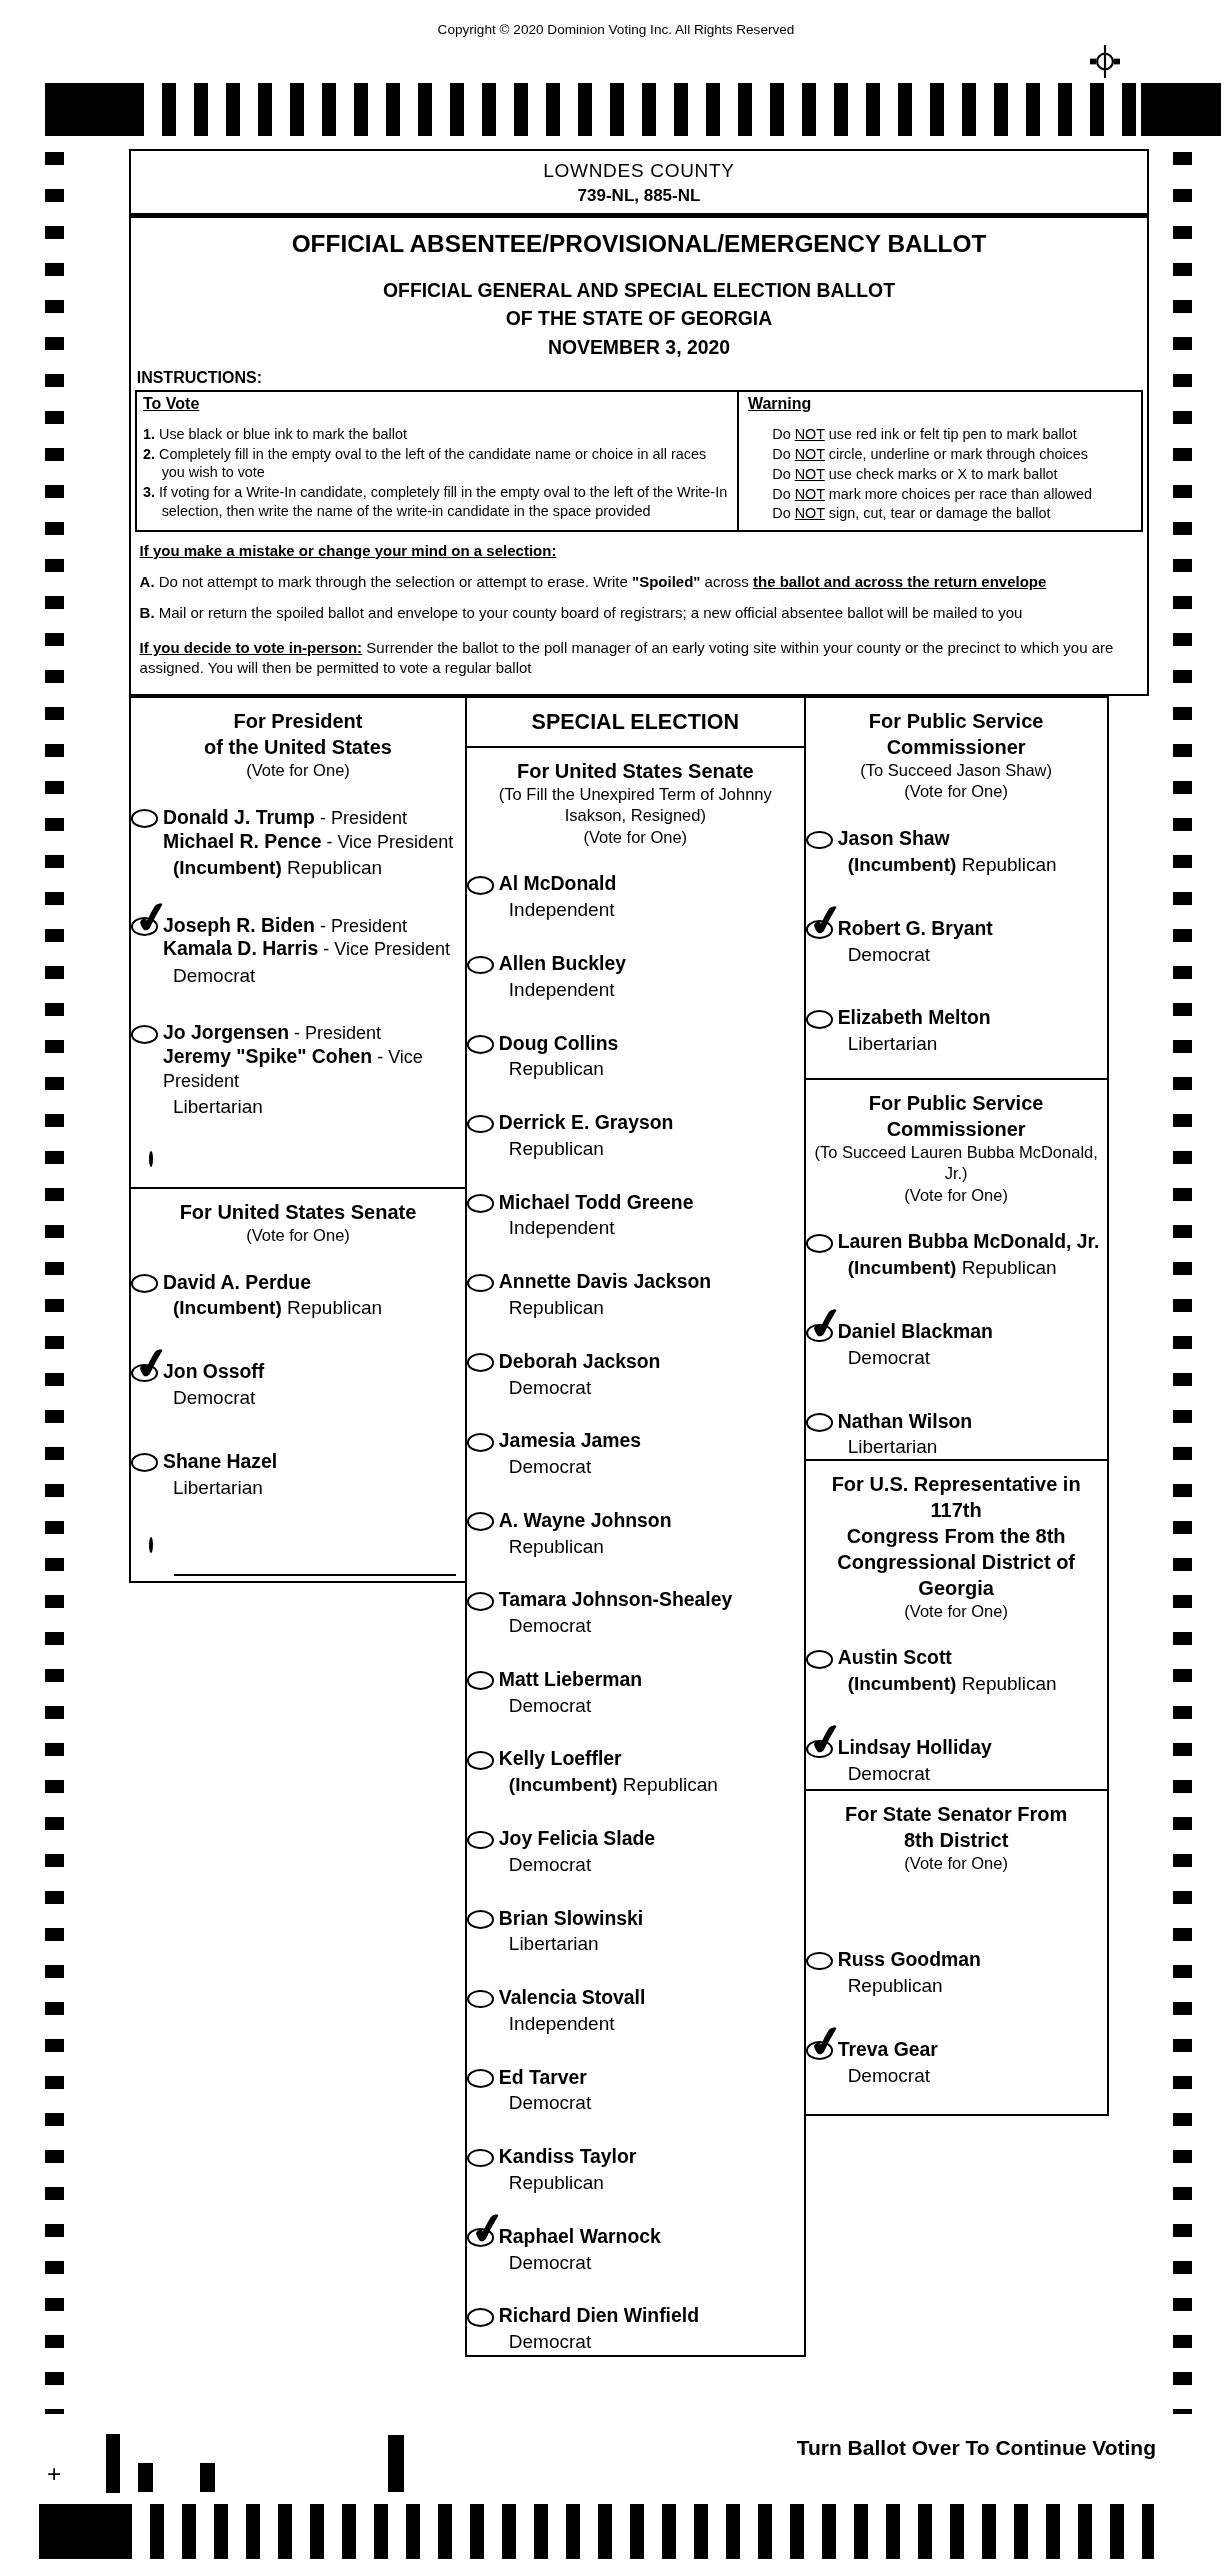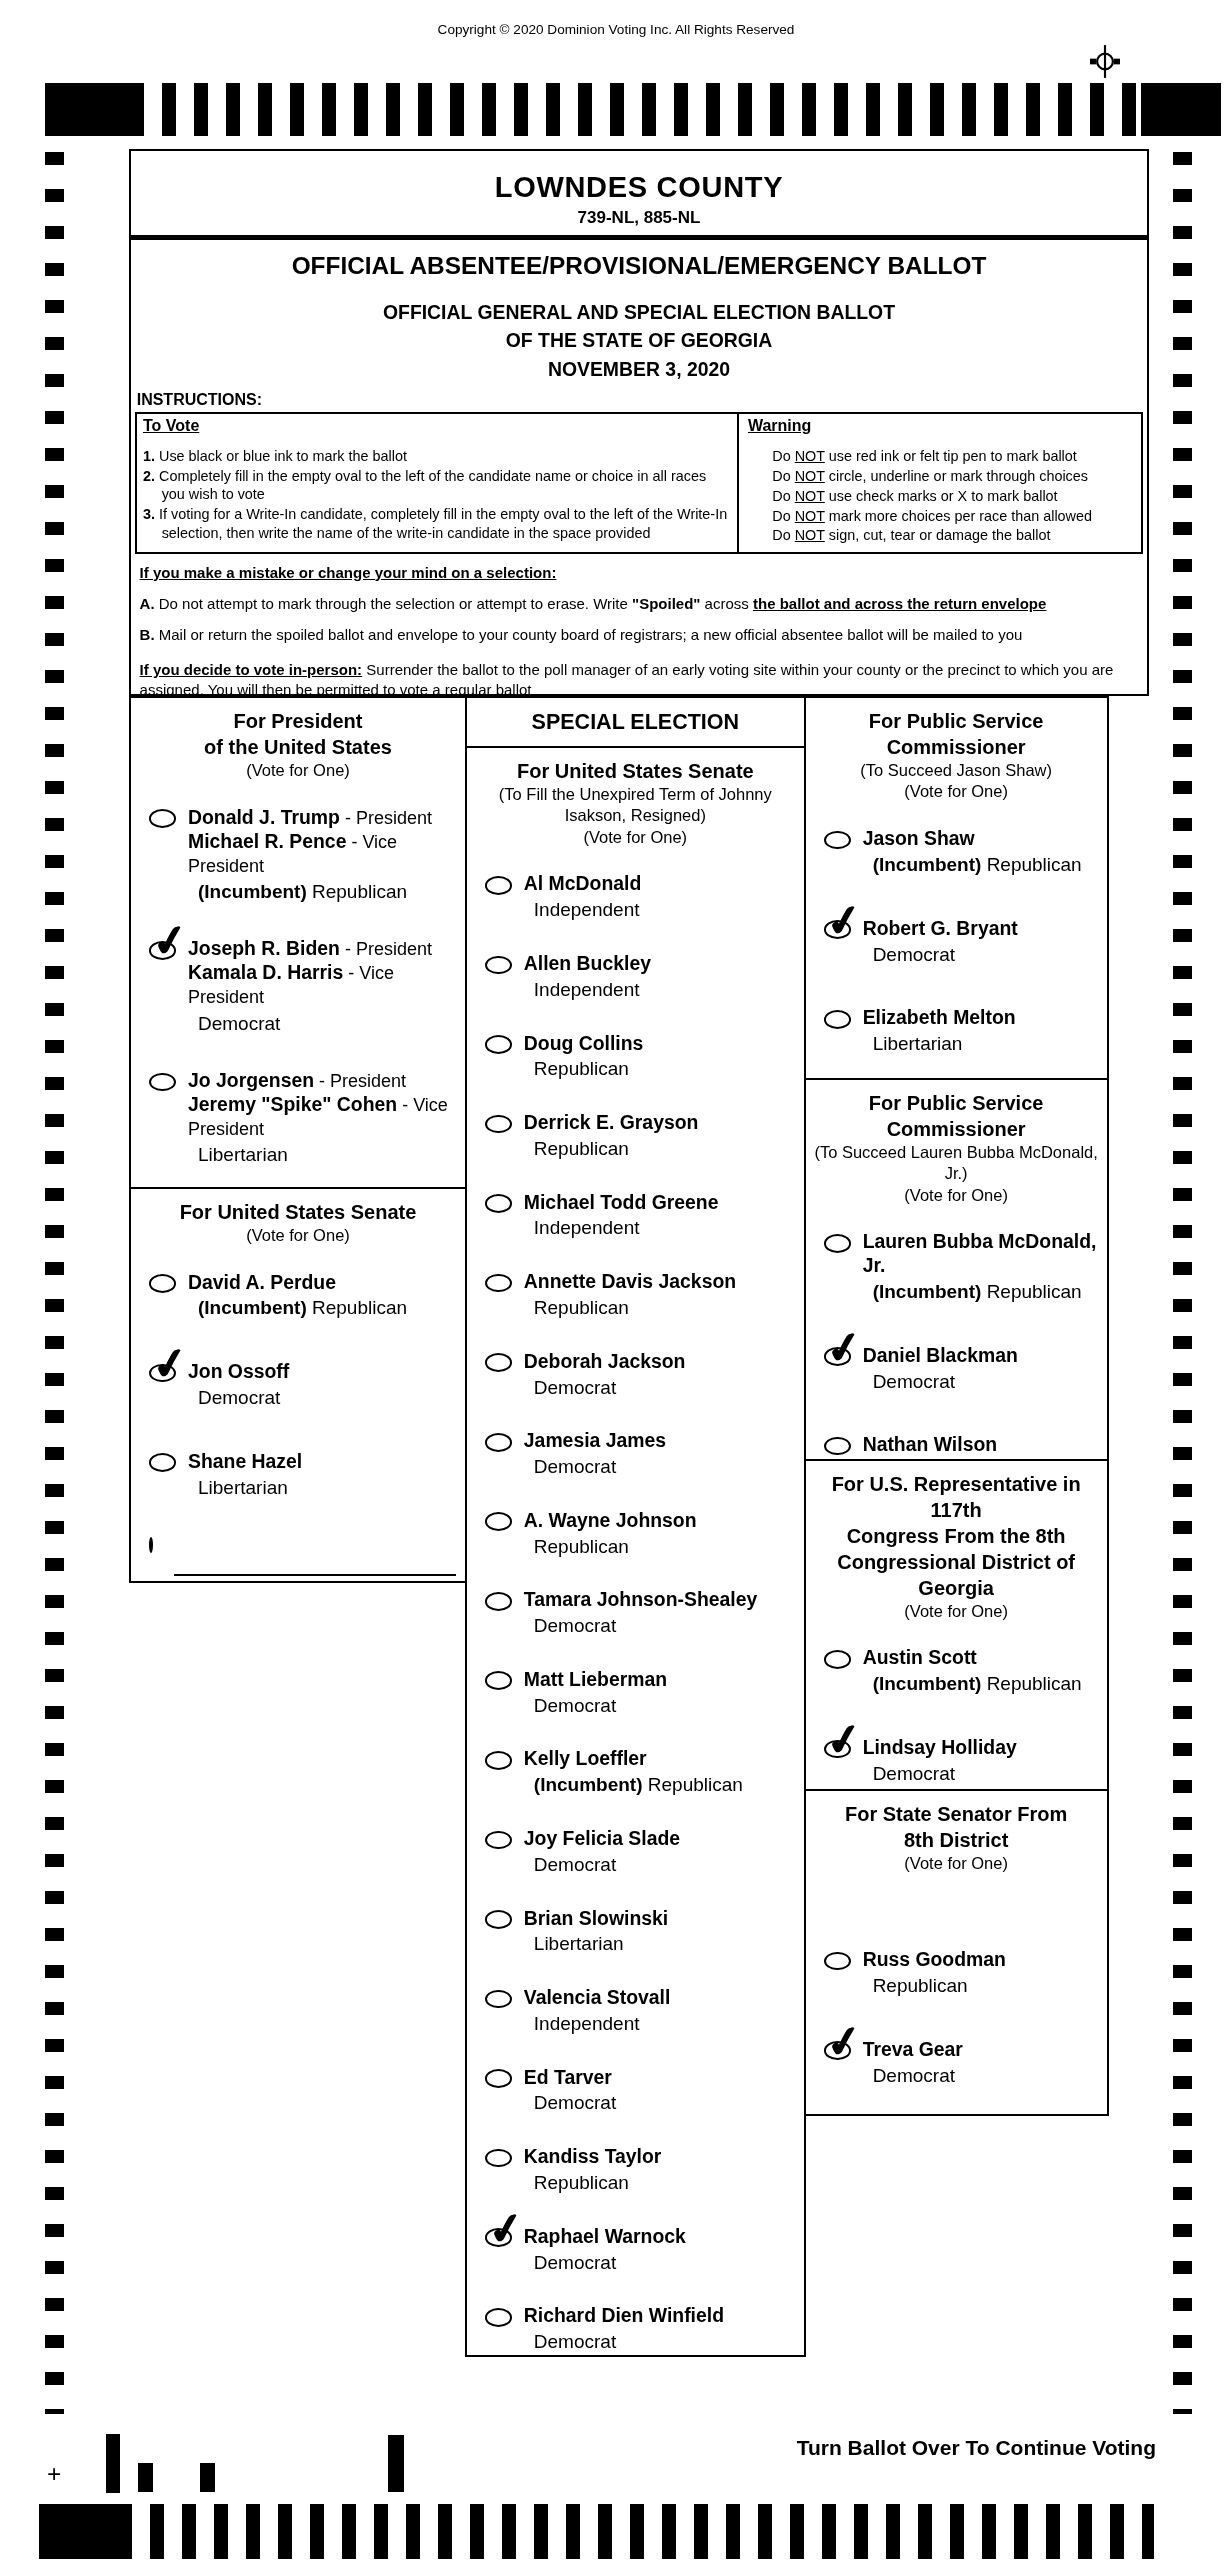--- a/index.html
+++ b/index.html
@@ -20,21 +20,21 @@
   .strip .bars { flex:1; background:repeating-linear-gradient(90deg,#000 0 14.4px,transparent 14.4px 32px); }
   .strip-bottom .blockL { width:79px; }
   .tmarks { position:absolute; top:152px; width:18.7px; height:2262px;
             background:repeating-linear-gradient(180deg,#000 0 13px,transparent 13px 37px); }
   .tmarks-left { left:45px; } .tmarks-right { left:1173px; }
 
   
   .ballot { position:absolute; left:129px; top:149px; width:1020px; }
   .ballot-top { border:2.2px solid #000; height:547px; overflow:hidden; background:#fff; }
   .hdr-box { text-align:center; padding:8.6px 0 7.2px; border-bottom:5.7px solid #000; }
-  .county { font-size:29px; font-weight:700; letter-spacing:0.7px;margin-top:11px; }
+  .county { font-size:19px; font-weight:400; letter-spacing:0.7px; }
   .ballot-id { font-size:17px; font-weight:700; margin-top:4.3px; }
   .title-sec { text-align:center; padding-top:11.5px; }
   .btype { font-size:24.4px; font-weight:700; }
   .gtitle { font-size:19.4px; font-weight:700; line-height:1.45; margin-top:18.7px; }
   .instr-label { font-size:16px; font-weight:700; padding:8.6px 0 2.9px 5.7px; }
   .instr-box { display:flex; border:2.2px solid #000; margin:0 4.3px; }
   .cell-tovote { width:60%; border-right:2.2px solid #000; padding:2.9px 7.2px 7.2px 5.7px; }
   .cell-warn { flex:1; padding:2.9px 7.2px 7.2px 8.6px; }
   .instr-h { font-size:16px; font-weight:700; text-decoration:underline; margin-bottom:12px; }
   .tv-item, .wn-item { font-size:14.4px; line-height:1.28; padding-left:18.7px; text-indent:-18.7px; margin-top:1.4px; }
@@ -56,21 +56,21 @@
   .box-sehead { height:52px; } .box-special { height:1611px; }
   .box-psc1 { height:384px; } .box-psc2 { height:383px; }
   .box-usrep { height:333px; } .box-statesen { height:327px; }
   .chead { text-align:center; padding:10px 4.3px 4.3px; }
   .tl { font-size:20px; font-weight:700; line-height:1.3; }
   .sub { font-size:16.5px; line-height:1.3; }
   .vf { font-size:16.5px; line-height:1.3; }
   .sehead-label { text-align:center; font-size:21.5px; font-weight:700; padding-top:12.2px; }
   .cands { margin-top:20px; }
   .gap-top .cands { margin-top:69px; }
-  .cand { display:flex; gap:12px; padding-left:18px; align-items:flex-start; }
+  .cand { display:flex; gap:5px; align-items:flex-start; }
   .sp-pres .cand { margin-bottom:33px; }
   .sp-room .cand { margin-bottom:39px; }
   .sp-tight .cand { margin-bottom:29px; }
   .oval { flex:0 0 27px; width:27px; height:18.7px; border:2.2px solid #000; border-radius:50%;
           margin-top:3.6px; position:relative; background:#fff; }
   .check { display:none; position:absolute; top:-26.6px; left:0.7px; font-size:42px; font-weight:700;
            transform:rotate(-8deg); text-shadow:1.4px 0 #000, 0 0.7px #000; }
   .cand.checked .check { display:block; }
   .ctext { flex:1; }
   .cline { font-size:19.4px; line-height:1.22; }

